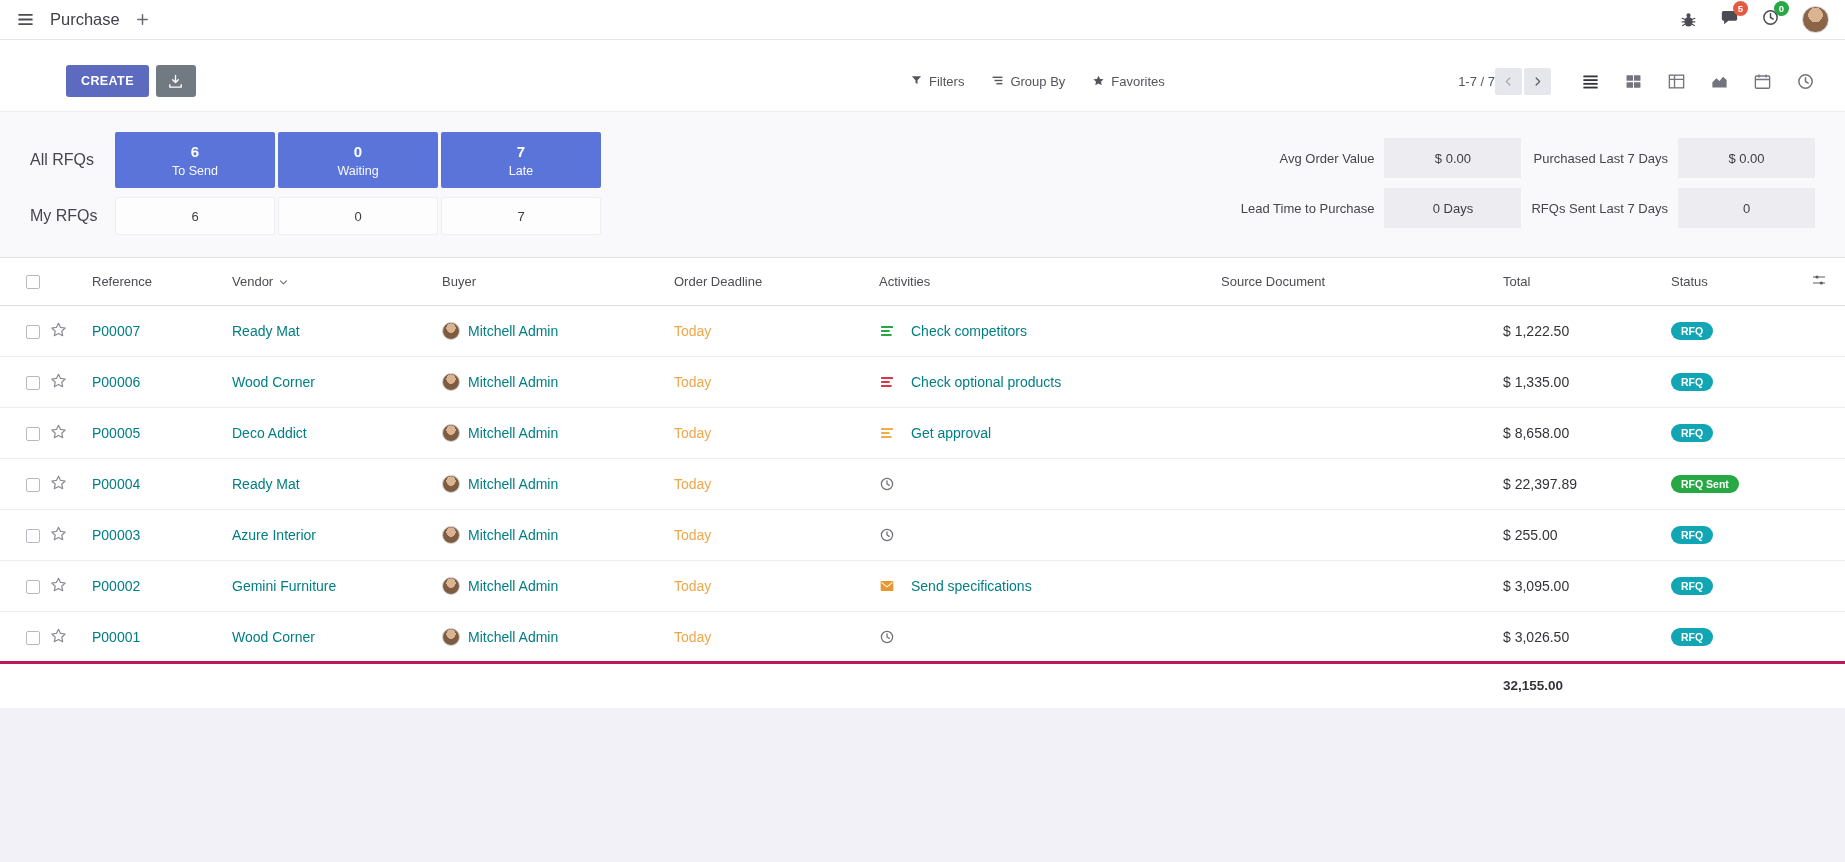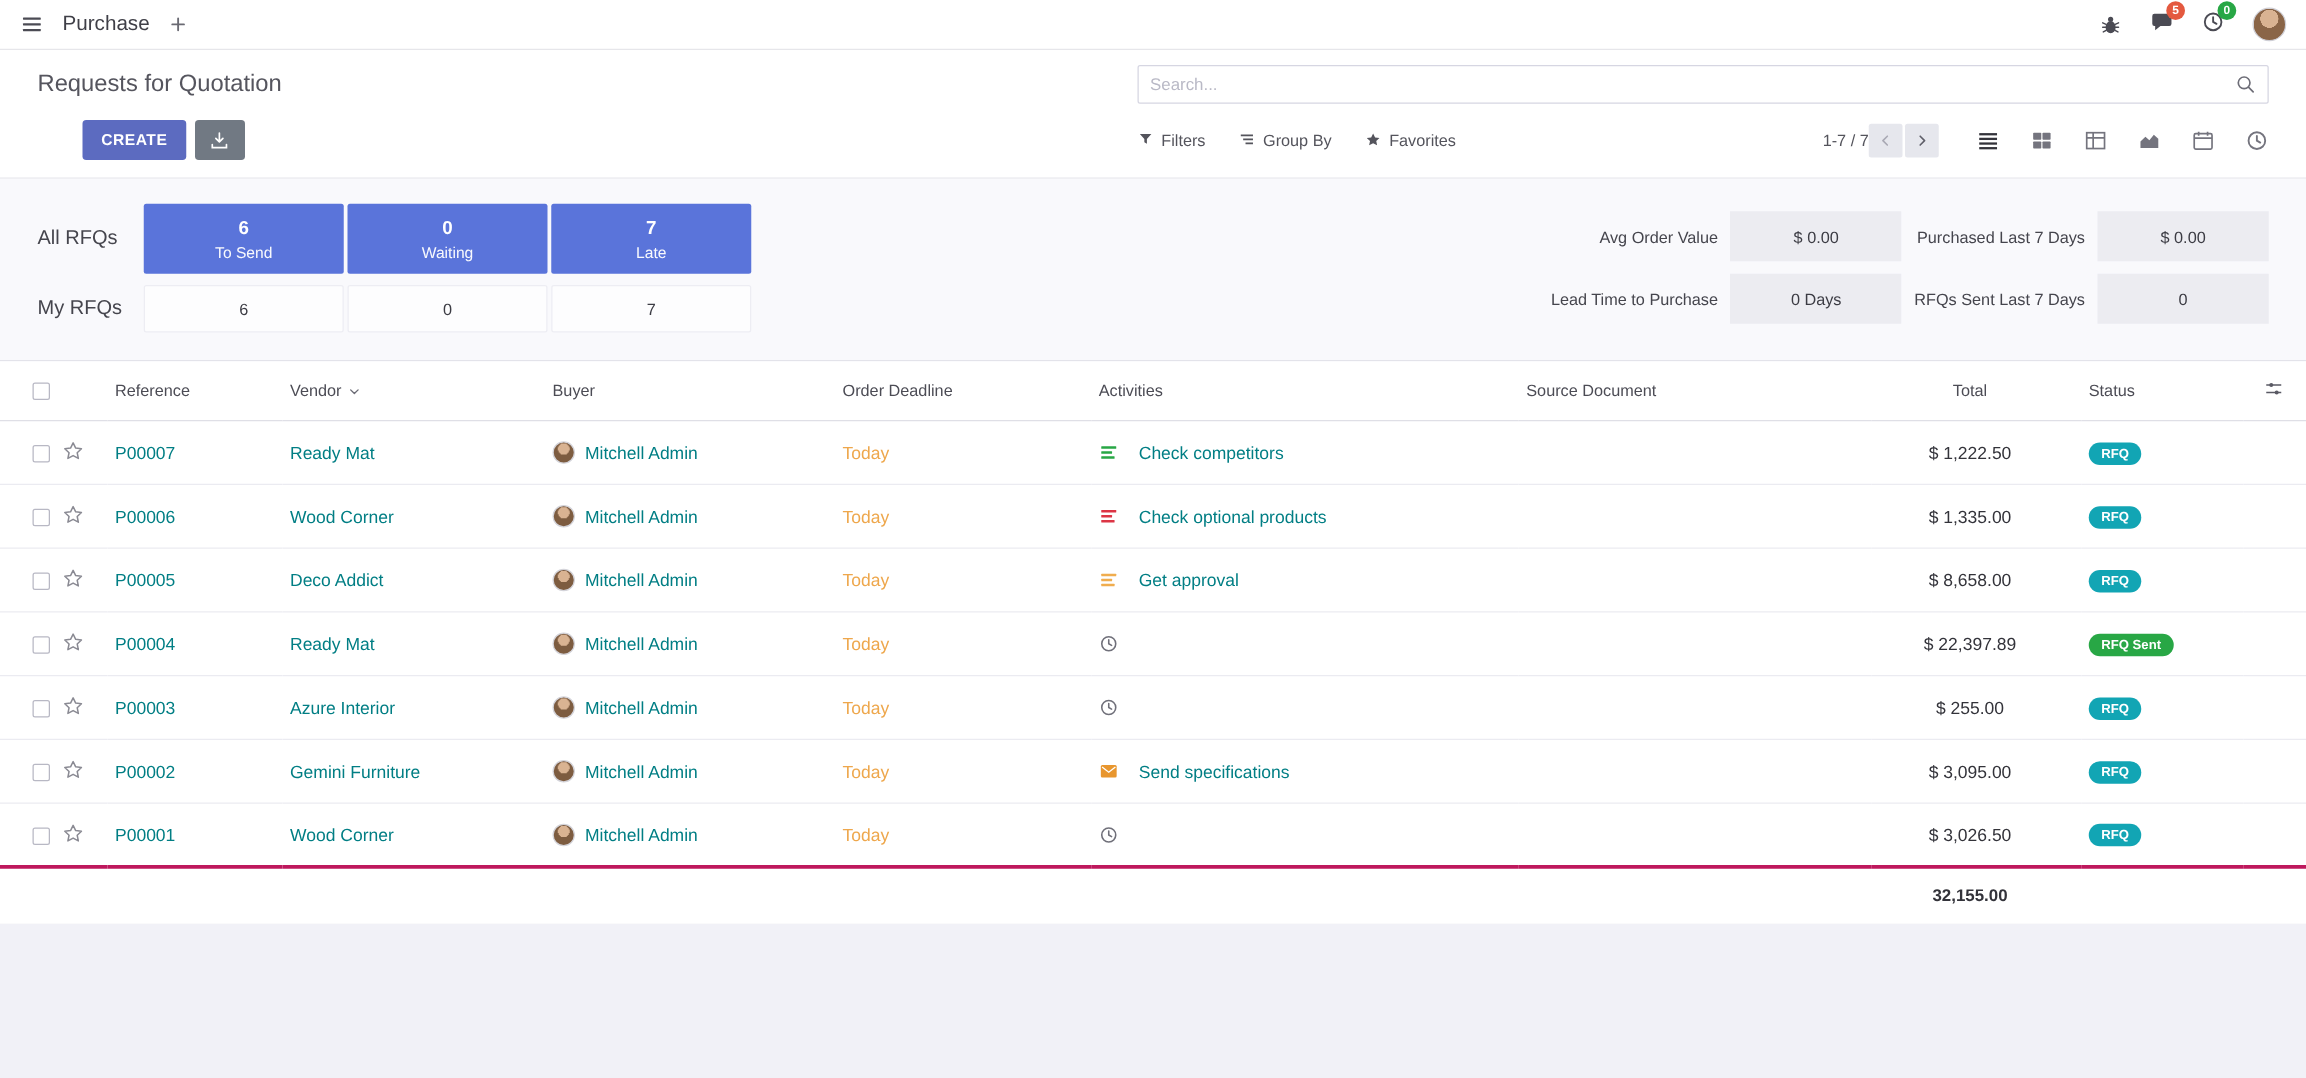--- a/index.html
+++ b/index.html
@@ -64,21 +64,21 @@
   
   .list-view { background:#fff; flex:0 0 auto; }
   table { width:100%; border-collapse:collapse; table-layout:fixed; }
   thead th { font-size:13px; font-weight:500; color:#4c4c55; text-align:left; padding:14px 6px; border-bottom:1px solid #dfdfe6; }
   th.c-vendor { cursor:pointer; }
   .sort-ico { width:11px; height:11px; color:#6c6c76; margin-left:5px; display:inline-block; vertical-align:middle; }
   tbody td { border-top:1px solid #ebebf1; height:51px; padding:0 6px; font-size:14px; color:#33333a; vertical-align:middle; }
   tbody tr:first-child td { border-top:none; }
   tfoot td { border-top:3px solid #be185d; height:45px; font-size:13.5px; font-weight:700; color:#33333a; padding:0 6px; }
   .c-check, th.c-check { padding-left:26px; }
-  .c-total, th.c-total { text-align:center; padding-right:16px; }
+  .c-total, th.c-total { text-align:left; padding-right:16px; }
   th.c-gear { text-align:right; padding-right:18px; }
   .chk { appearance:none; width:14px; height:14px; border:1px solid #b8b8c4; border-radius:2px; background:#fff; cursor:pointer; display:inline-block; vertical-align:middle; }
   .star-btn { width:17px; height:17px; color:#8a8a93; cursor:pointer; }
   .lnk { color:var(--link); text-decoration:none; cursor:pointer; }
   .avatar-sm { width:18px; height:18px; border-radius:50%; display:inline-block; vertical-align:-4px; margin-right:8px; background:radial-gradient(circle at 50% 32%, #d9b392 0 34%, #7d5c40 35% 100%); border:1px solid #d4d4da; }
   .deadline { color:var(--warning); }
   .act-wrap { display:flex; align-items:center; cursor:pointer; }
   .act-ico { width:16px; height:16px; flex:0 0 auto; }
   .act-ico.tasks-green { color:var(--act-green); }
   .act-ico.tasks-red { color:var(--act-red); }
@@ -221,31 +221,20 @@
         <span class="ico nav-ico"><svg>
               <use href="#i-clock"></use>
             </svg></span>
         <span class="badge green">0</span>
       </span>
       <span class="avatar"></span>
     </div>
   </div>
 
   <div class="control">
-    <div class="cp-row1">
-      <span class="page-title">Requests for Quotation</span>
-      <div class="searchbox">
-        <input type="text" placeholder="Search..." style="">
-        <span class="ico search-ico">
-            <svg>
-              <use href="#i-search"></use>
-            </svg>
-          </span>
-      </div>
-    </div>
     <div class="cp-row2">
       <button class="btn-create">CREATE</button>
       <button class="btn-download">
           <span class="ico">
             <svg>
               <use href="#i-download"></use>
             </svg>
           </span>
         </button>
       <div class="cp-right">

